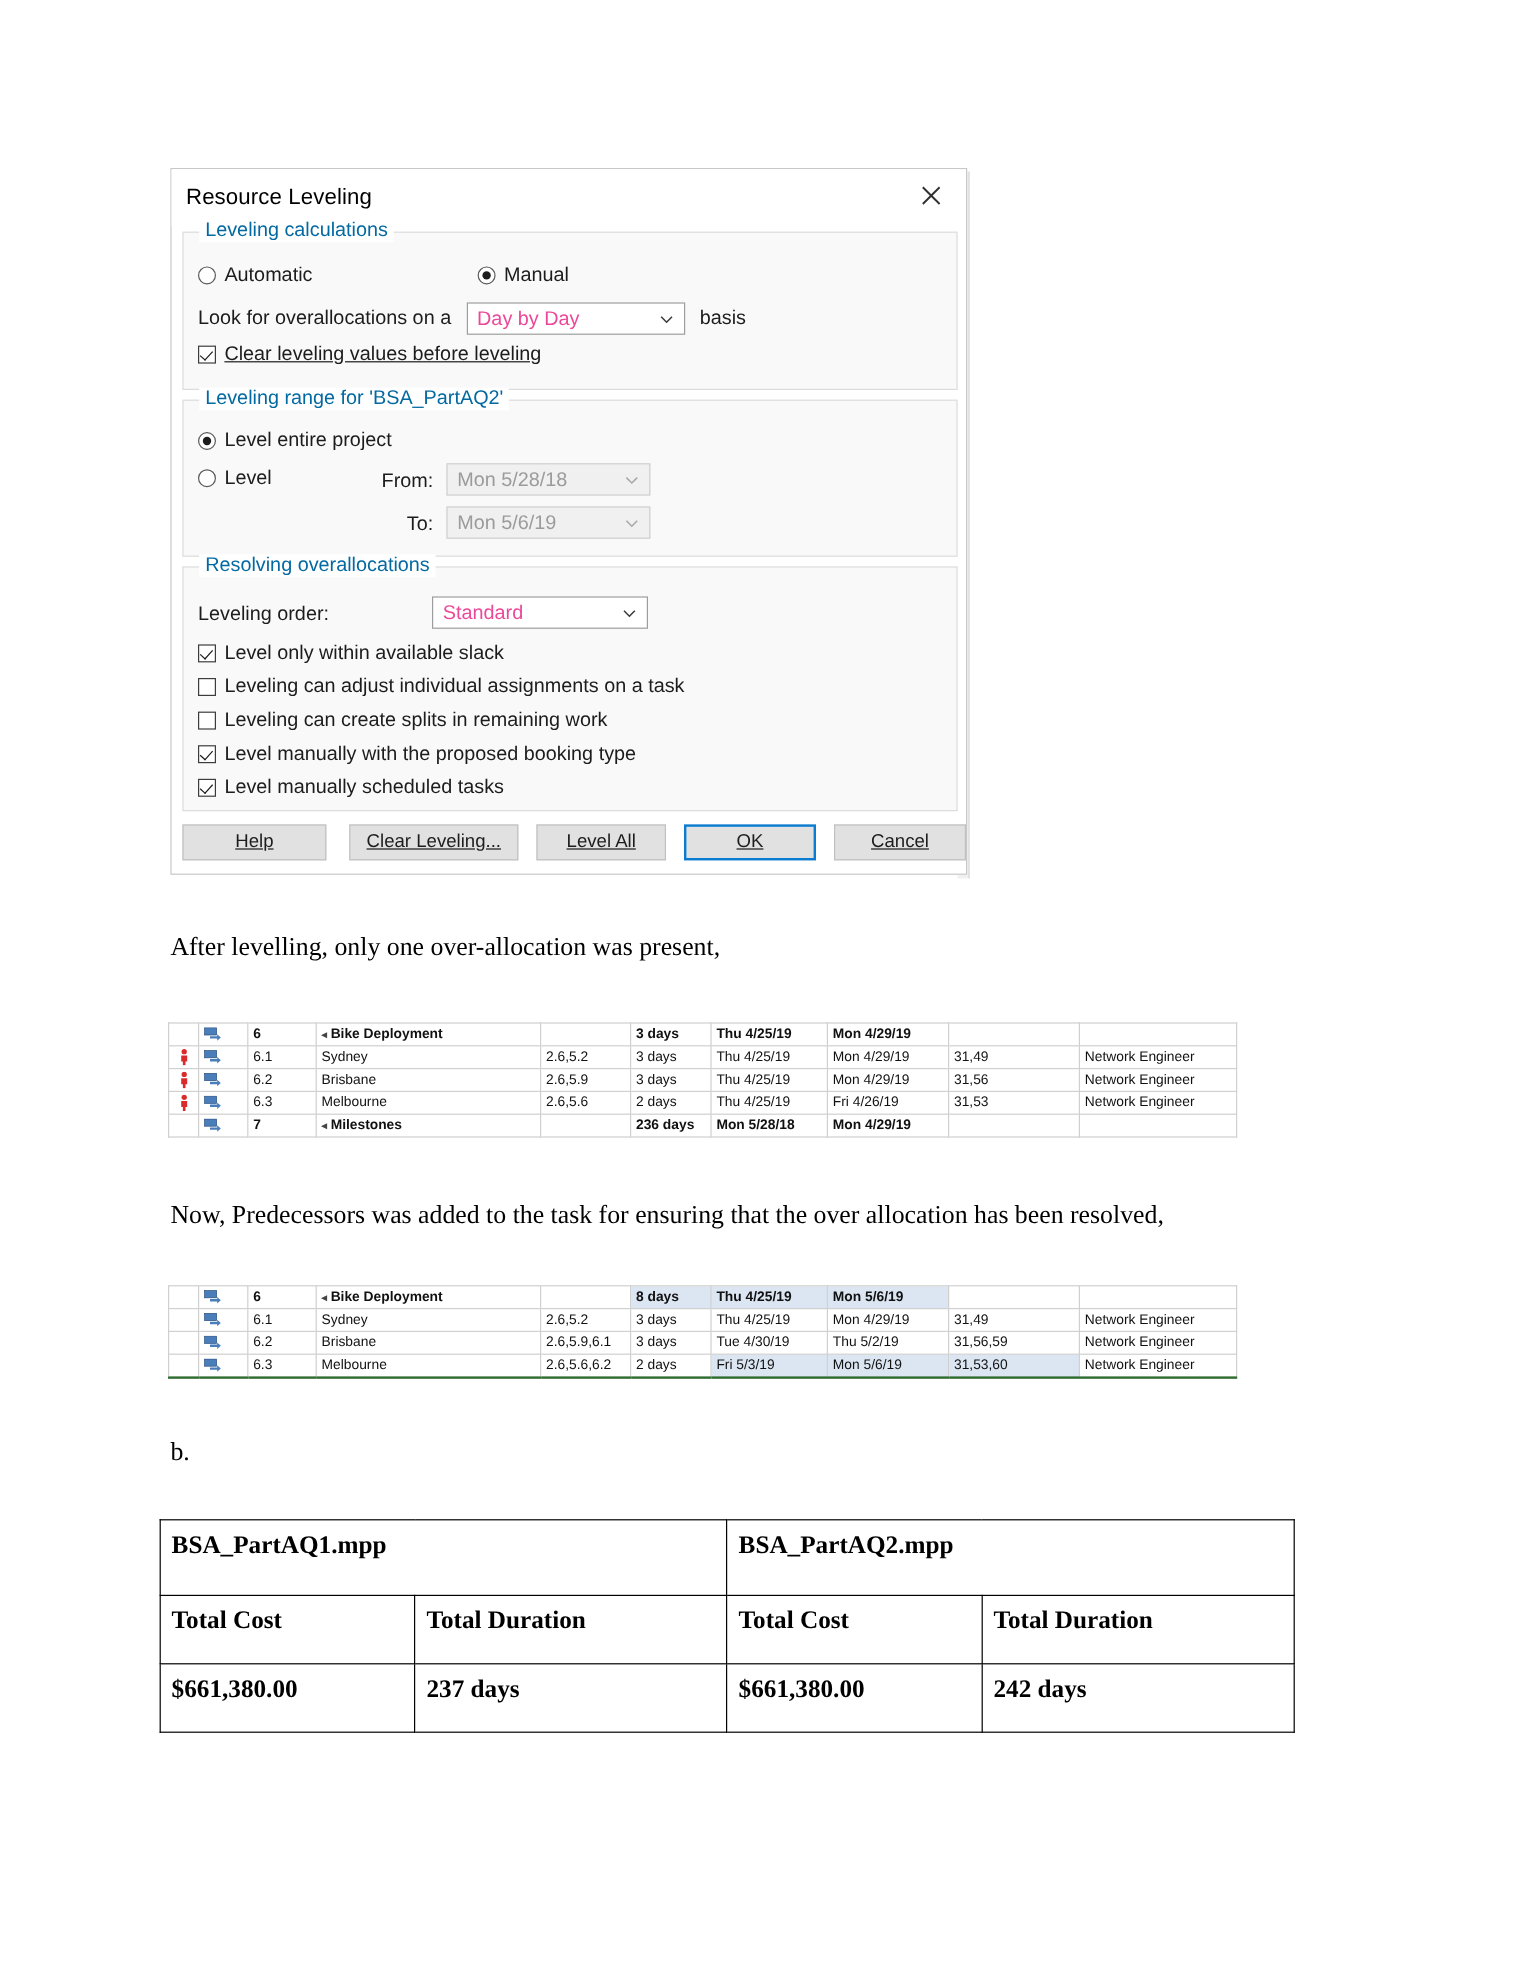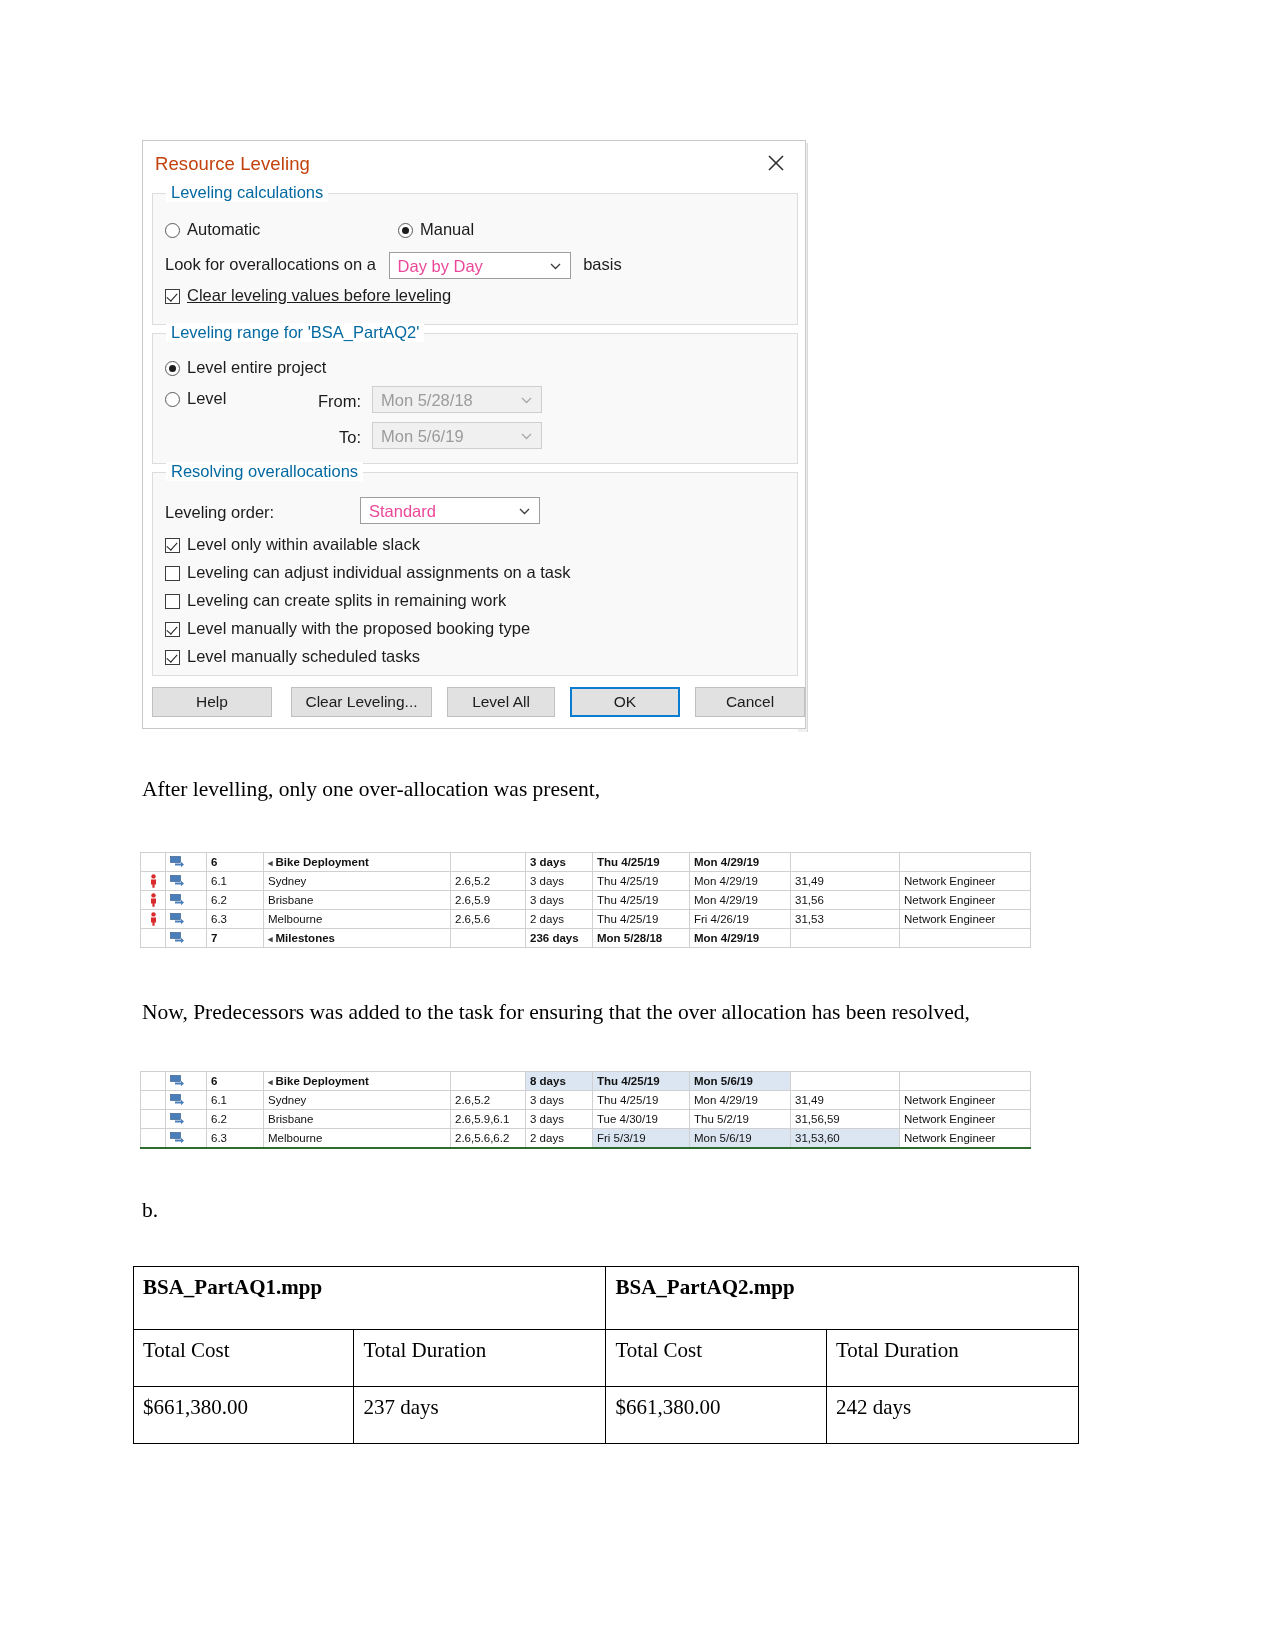--- a/index.html
+++ b/index.html
@@ -40,21 +40,21 @@
   .dlg-titlebar {
     position: relative;
     height: 48px;
     background: #ffffff;
   }
   .dlg-title {
     position: absolute;
     left: 12px;
     top: 12px;
     font-size: 18.5px;
-    color: #c2410c;
+    color: #000000;
     letter-spacing: 0.1px;
   }
   .dlg-close {
     position: absolute;
     right: 12px;
     top: 6px;
     width: 34px;
     height: 32px;
     cursor: pointer;
   }
@@ -149,20 +149,21 @@
     position: absolute;
     height: 30px;
     background: #e1e1e1;
     border: 1px solid #c0c0c0;
     font-family: "Liberation Sans", sans-serif;
     font-size: 15.5px;
     color: #1c1c1c;
     display: flex; align-items: center; justify-content: center;
     box-sizing: border-box;
     cursor: pointer;
+    text-decoration: underline;
   }
   .dbtn.primary { border: 2px solid #0a7cd1; background: #e1e1e1; }
 
   
   .para {
     position: absolute;
     font-family: "Liberation Serif", serif;
     font-size: 21.5px;
     color: #000;
     white-space: nowrap;
@@ -210,20 +211,21 @@
     top: 1266px;
     width: 946px;
     border-collapse: collapse;
     font-family: "Liberation Serif", serif;
   }
   .cmp td {
     border: 1px solid #000;
     padding: 8px 9px;
     font-size: 21px;
     vertical-align: top;
+    font-weight: bold;
   }
   .cmp td.hdr { font-weight: bold; height: 46px; }
   .cmp td.body { height: 40px; }
 </style>
 </head>
 <body>
 
 <div class="dlg-shadow-right"></div>
 
 <div class="dialog">

